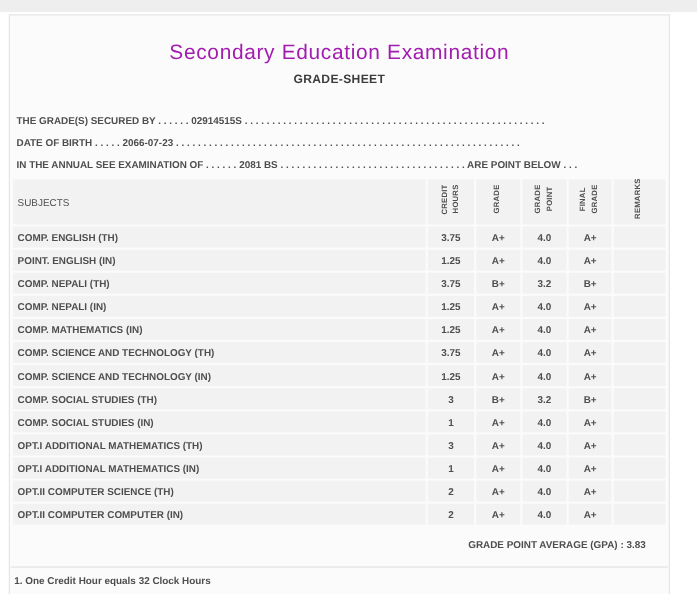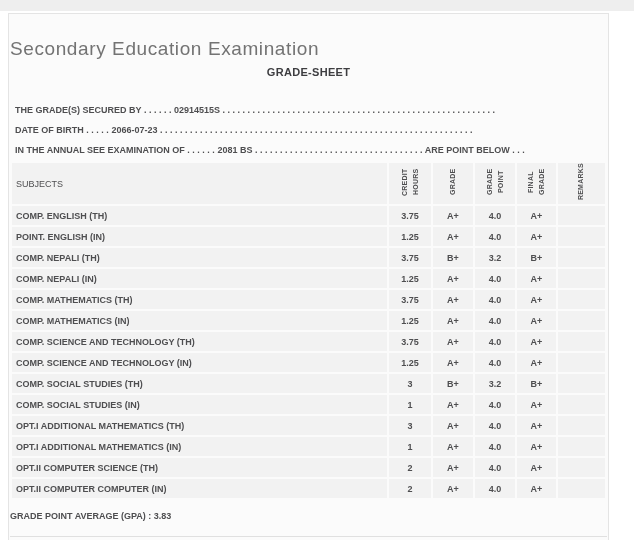--- a/index.html
+++ b/index.html
@@ -16,24 +16,24 @@
   }
   .card {
     position: absolute; left: 8px; top: 13px;
     width: 601px; height: 620px;
     background: #fbfbfb;
     border: 1px solid #e4e4e4;
     padding: 0 1px;
   }
   .title {
     margin-top: 25px;
-    text-align: left;
+    text-align: center;
     font-size: 19px; font-weight: 400;
     letter-spacing: 0.6px;
-    color: #737373;
+    color: #a21caf;
     line-height: 20px;
   }
   .subtitle {
     margin-top: 7px;
     text-align: center;
     font-size: 11px; font-weight: 700;
     letter-spacing: 0.3px;
     color: #3d3d40;
     line-height: 12px;
   }
@@ -73,21 +73,21 @@
   col.c-credit  { width: 42px; }
   col.c-grade   { width: 40px; }
   col.c-point   { width: 40px; }
   col.c-final   { width: 39px; }
   col.c-remarks { width: 47px; }
   tbody td { height: 19px; font-size: 9px; font-weight: 700; }
   td.subject { text-align: left; padding-left: 4px; }
   td.num { text-align: center; }
   .gpa {
     margin-top: 10px;
-    text-align: left;
+    text-align: right;
     padding-right: 20px;
     font-size: 9px; font-weight: 700;
     color: #4e4e50;
     line-height: 12px;
   }
   .rule {
     margin-top: 14px;
     border-top: 1px solid #e0e0e0;
     height: 0;
   }
@@ -178,28 +178,20 @@
     </tr>
         <tr class="data-row">
       <td class="subject">COMP. NEPALI (IN)</td>
       <td class="num">1.25</td>
       <td class="num">A+</td>
       <td class="num">4.0</td>
       <td class="num">A+</td>
       <td class="num"></td>
     </tr>
         <tr class="data-row">
-      <td class="subject">COMP. MATHEMATICS (TH)</td>
-      <td class="num">3.75</td>
-      <td class="num">A+</td>
-      <td class="num">4.0</td>
-      <td class="num">A+</td>
-      <td class="num"></td>
-    </tr>
-        <tr class="data-row">
       <td class="subject">COMP. MATHEMATICS (IN)</td>
       <td class="num">1.25</td>
       <td class="num">A+</td>
       <td class="num">4.0</td>
       <td class="num">A+</td>
       <td class="num"></td>
     </tr>
         <tr class="data-row">
       <td class="subject">COMP. SCIENCE AND TECHNOLOGY (TH)</td>
       <td class="num">3.75</td>

